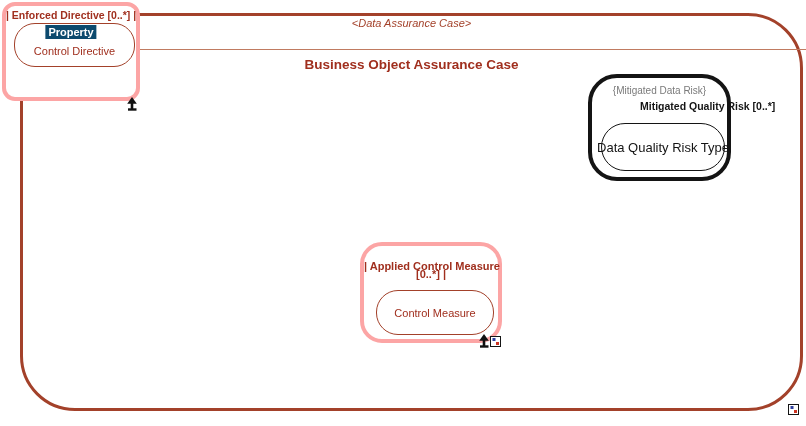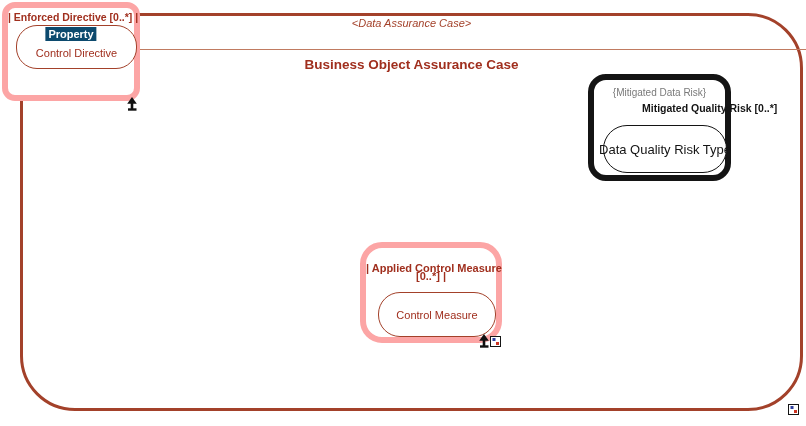--- a/index.html
+++ b/index.html
@@ -19,21 +19,21 @@
     position:absolute;left:20px;top:17px;width:783px;text-align:center;
     font-size:11px;font-style:italic;color:#A3412A;
   }
   .diag-title{
     position:absolute;left:20px;top:29px;width:783px;text-align:center;
     font-size:13.5px;font-weight:bold;color:#A02F1E;margin-top:28px;
   }
   
   .node{
     position:absolute;box-sizing:border-box;background:#fff;
-    border:6px solid #fca5a5;
+    border:4px solid #fca5a5;
   }
   .node.black{border-color:#141414;}
   .node-stereo{
     position:absolute;left:0;width:100%;text-align:center;
     font-size:10px;color:#C98B72;white-space:nowrap;
   }
   .node-stereo.gray{color:#7A7A7A;}
   .node-header{
     position:absolute;left:0;width:100%;text-align:center;
     font-size:10.5px;font-weight:bold;color:#A02F1E;white-space:nowrap;overflow:visible;
@@ -64,21 +64,21 @@
 
 
   <div class="node" style="left:2px;top:2px;width:138px;height:99px;border-radius:13px;">
     <div class="node-header" style="top:3px;">| Enforced Directive [0..*] |</div>
     <div class="capsule" style="left:8px;top:17px;width:121px;height:44px;border-radius:21px;padding-top:12px;">
       <span>Control Directive</span>
     </div>
     <div class="prop-highlight">Property</div>
   </div>
 
-  <div class="node black" style="left:588px;top:74px;width:143px;height:107px;border-radius:18px;">
+  <div class="node black" style="left:588px;top:74px;width:143px;height:107px;border-radius:29px;">
     <div class="node-stereo gray" style="top:7px;">{Mitigated Data Risk}</div>
     <div class="node-header blacktext" style="top:22px;margin-left:48px;">Mitigated Quality Risk [0..*]</div>
     <div class="capsule black" style="left:9px;top:45px;width:124px;height:48px;">
       <span>Data Quality Risk Type</span>
     </div>
   </div>
 
   <div class="node" style="left:360px;top:242px;width:142px;height:101px;border-radius:22px;">
     <div class="node-header" style="top:14px;font-size:11px;">| Applied Control Measure</div>
     <div class="node-header" style="top:22px;font-size:11px;">[0..*] |</div>

